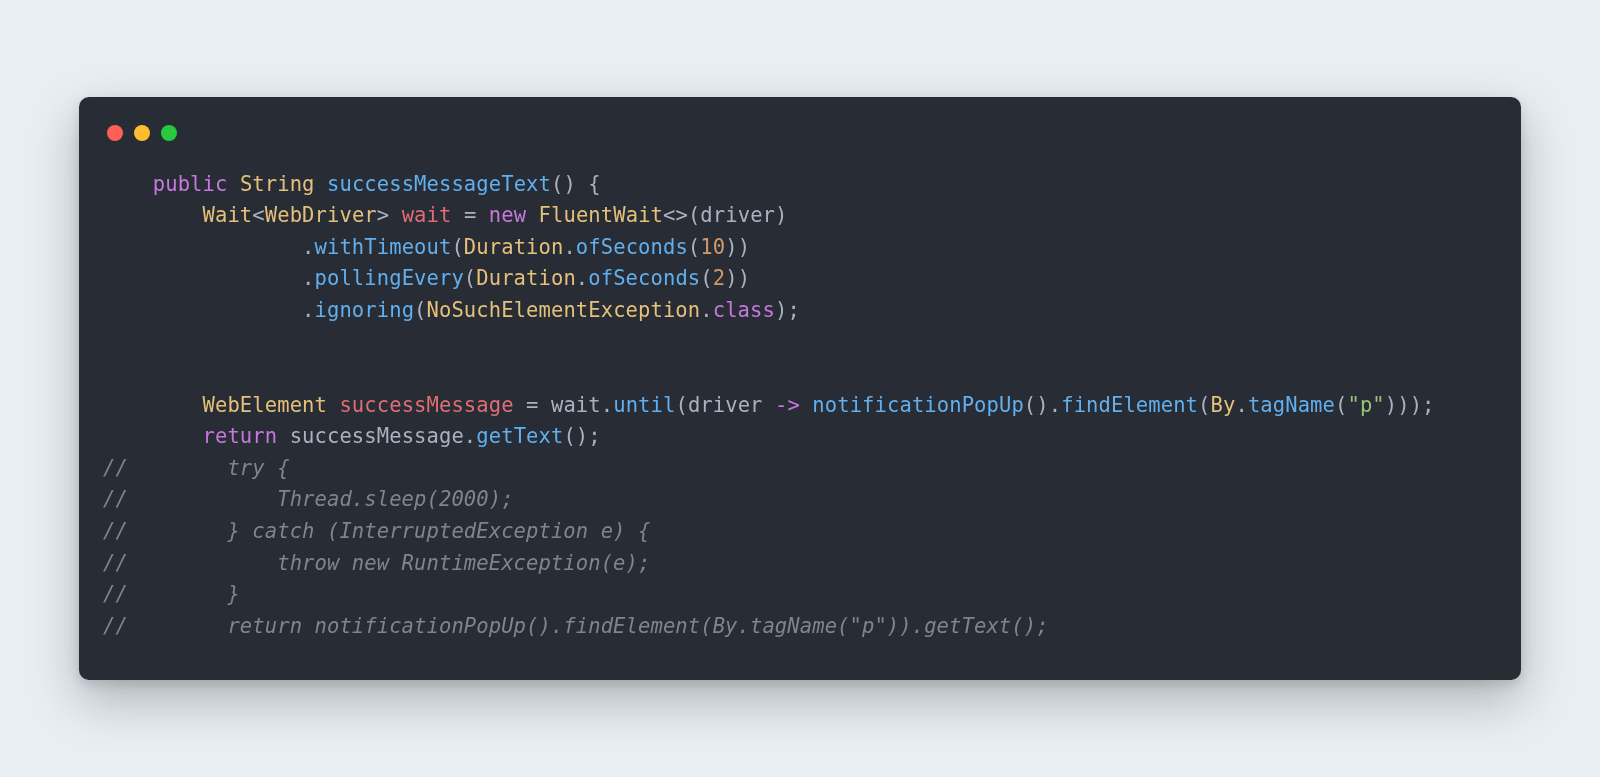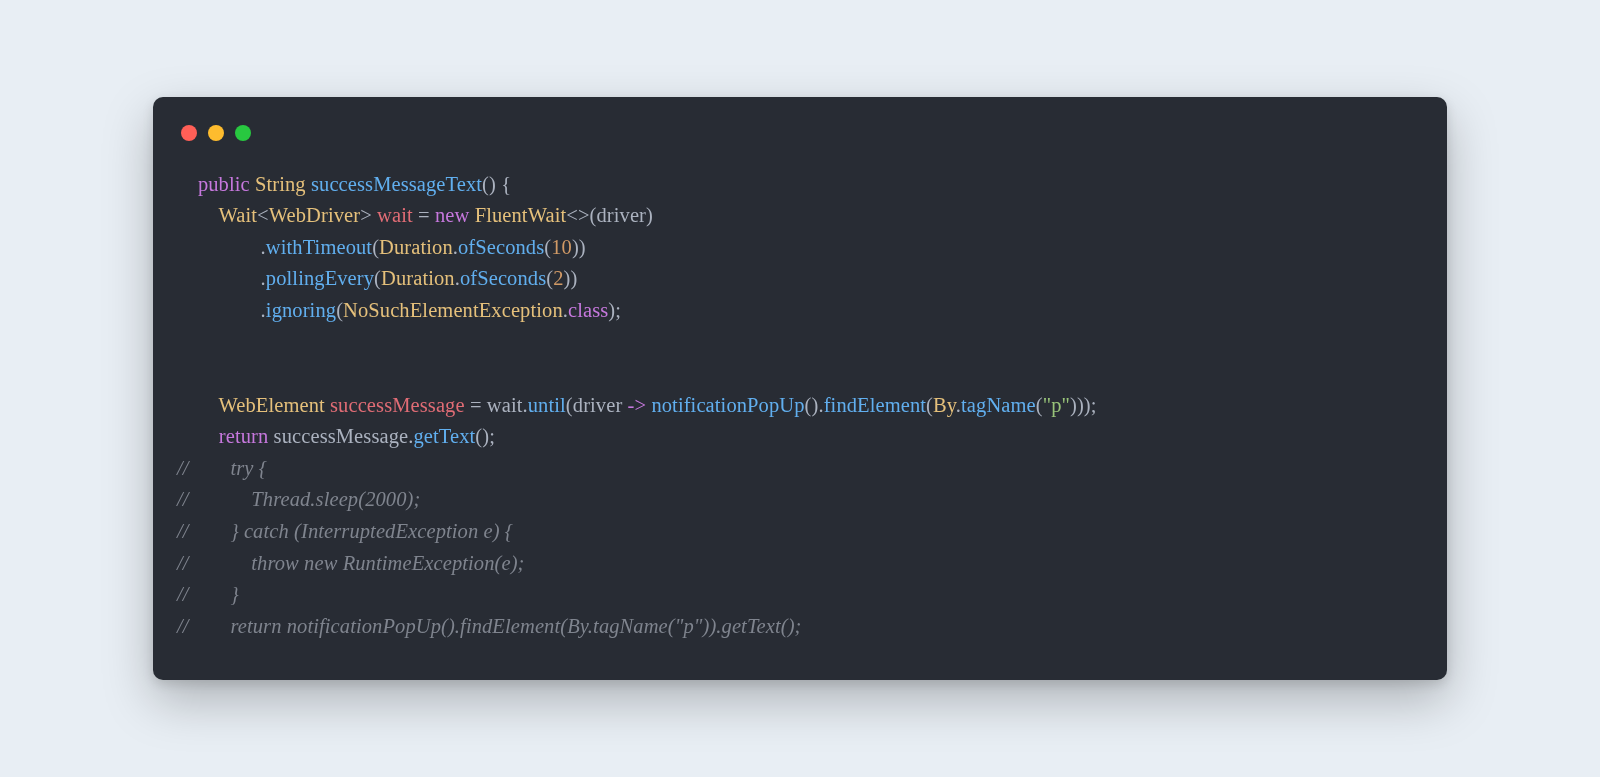--- a/index.html
+++ b/index.html
@@ -11,24 +11,23 @@
       background: #e8eef4;
       display: flex;
       justify-content: center;
       align-items: center;
       min-height: 777px;
       font-family: 'SF Mono', 'Monaco', 'Menlo', 'Consolas', monospace;
     }
     .window {
       background: #282c34;
       border-radius: 10px;
-      width: 1294px;
+      width: 1442px;
       padding: 28px 24px 38px 24px;
       box-shadow: 0 20px 50px rgba(0,0,0,0.25), 0 4px 12px rgba(0,0,0,0.12);
-      font-family: Liberation Serif, serif;
     }
     .traffic-lights {
       display: flex;
       gap: 11px;
       margin-bottom: 28px;
       margin-left: 4px;
     }
     .light {
       width: 16px;
       height: 16px;

